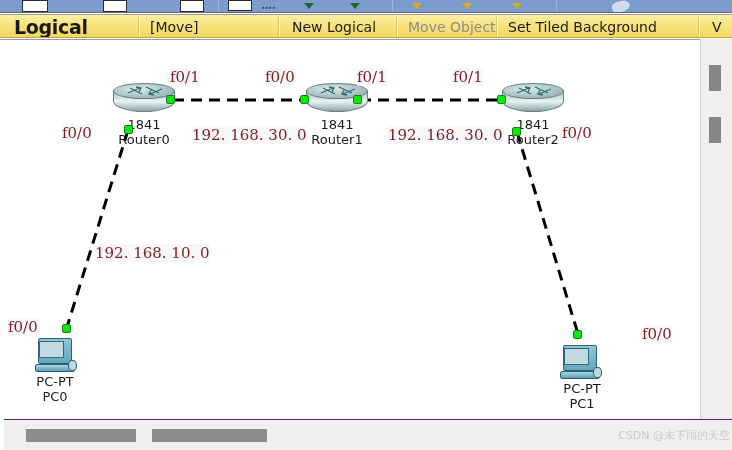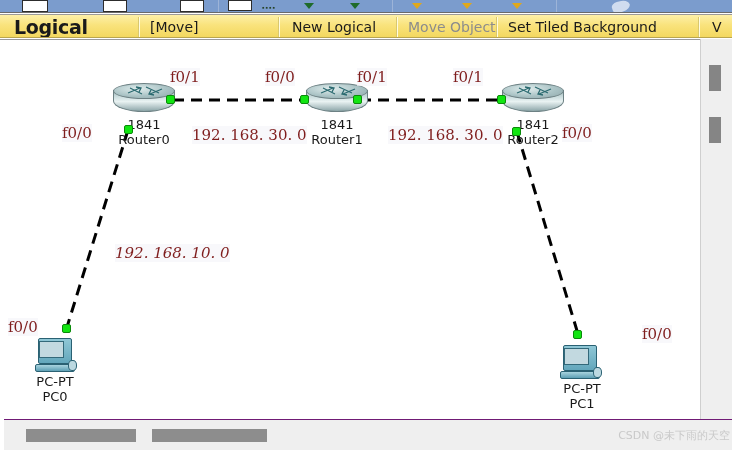--- a/index.html
+++ b/index.html
@@ -407,21 +407,21 @@
 
     <div class="lbl" style="left:170px; top:28px;">f0/1</div>
     <div class="lbl" style="left:265px; top:28px;">f0/0</div>
     <div class="lbl" style="left:357px; top:28px;">f0/1</div>
     <div class="lbl" style="left:453px; top:28px;">f0/1</div>
     <div class="lbl" style="left:62px;  top:84px;">f0/0</div>
     <div class="lbl" style="left:562px; top:84px;">f0/0</div>
     <div class="lbl" style="left:8px;   top:278px;">f0/0</div>
     <div class="lbl" style="left:642px; top:285px;">f0/0</div>
 
-    <div class="lbl" style="left:115px; top:204px;font-style:italic;">192. 168. 10. 0</div>
+    <div class="lbl" style="left:95px; top:204px;">192. 168. 10. 0</div>
     <div class="lbl" style="left:192px; top:86px;">192. 168. 30. 0</div>
     <div class="lbl" style="left:388px; top:86px;">192. 168. 30. 0</div>
   </div>
 
   <div class="right-strip">
     <div class="rs-btn b1"></div>
     <div class="rs-btn b2"></div>
   </div>
 
   <div class="bottombar">

